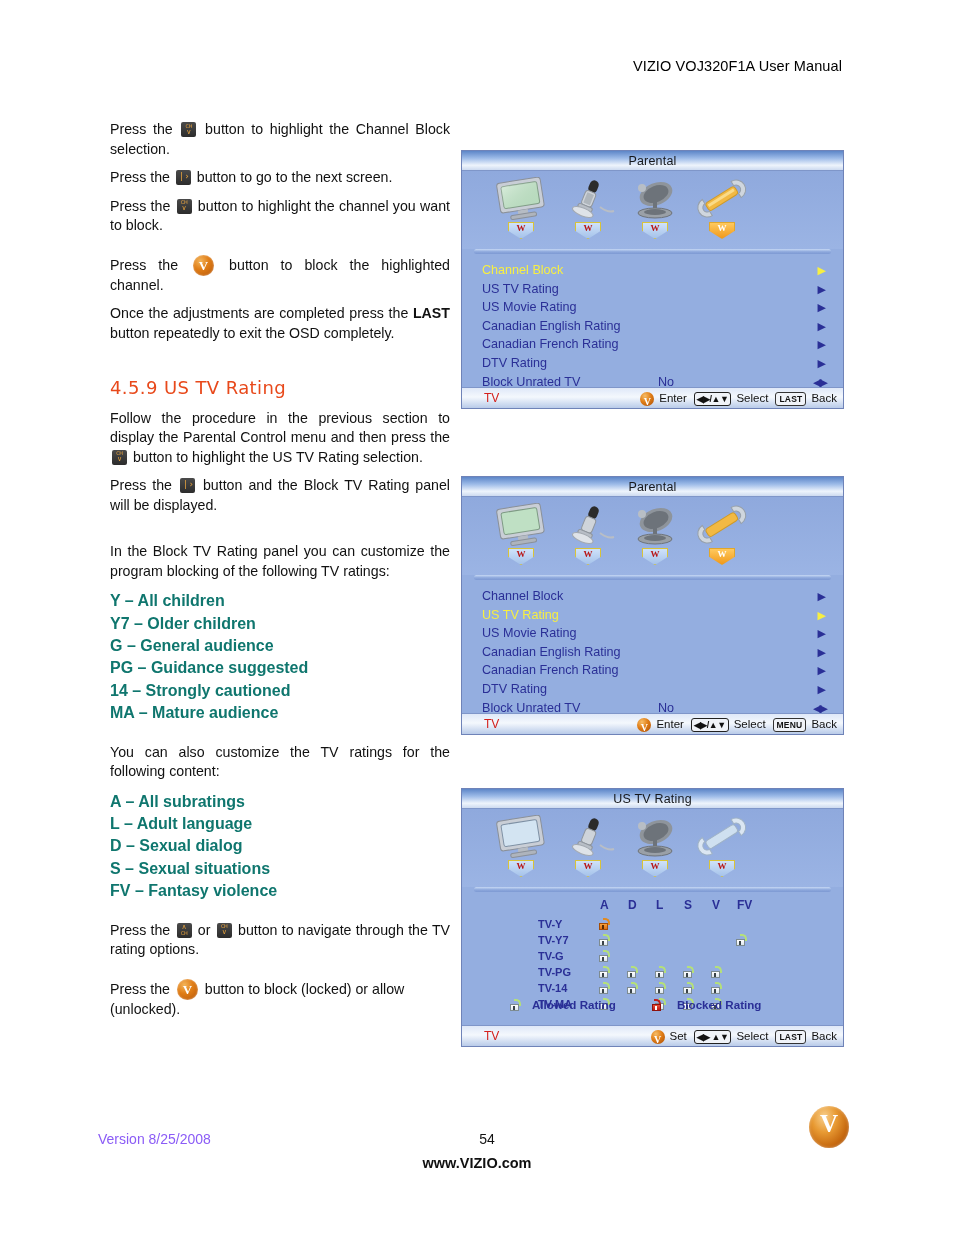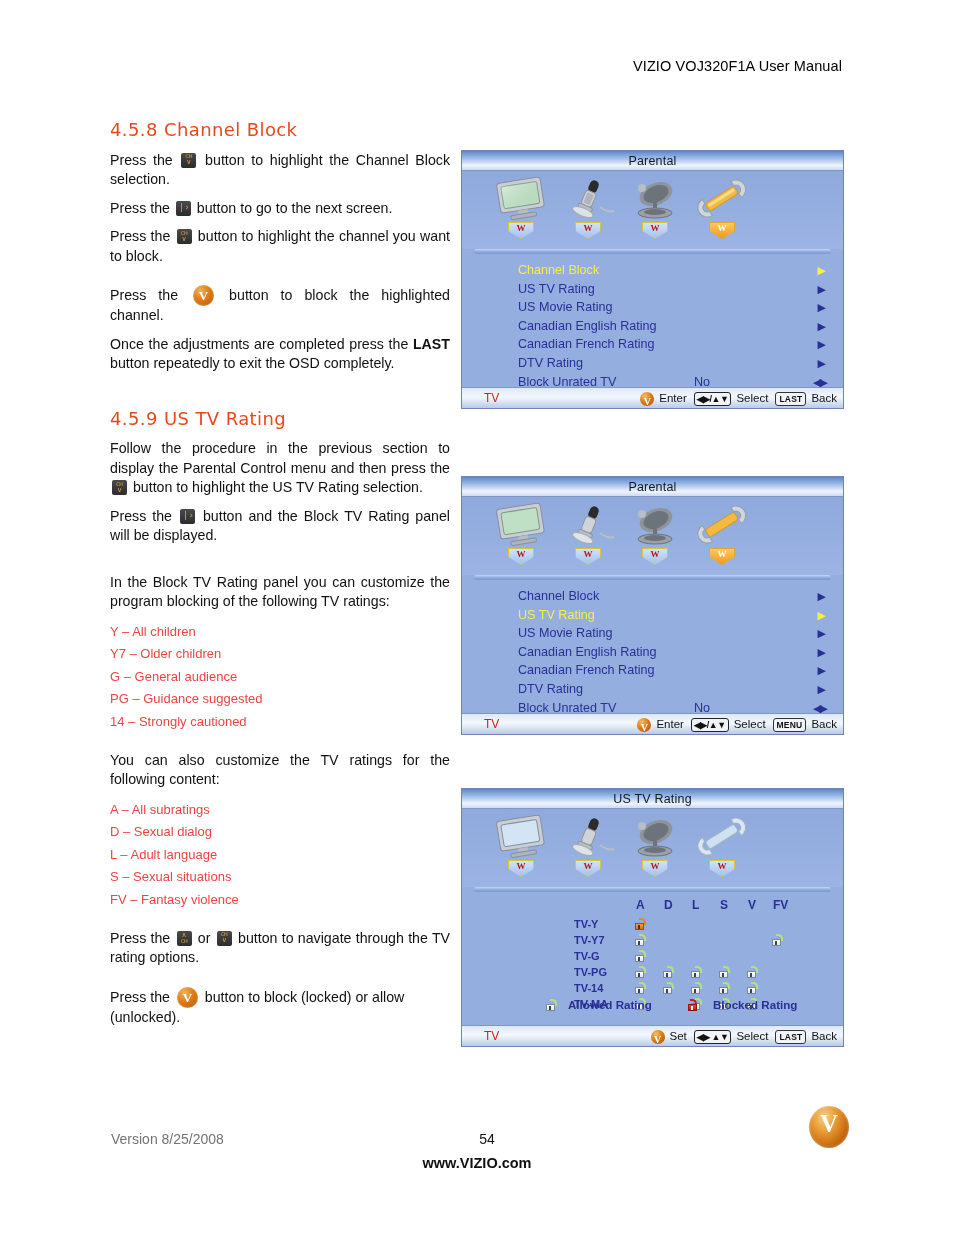--- a/index.html
+++ b/index.html
@@ -59,23 +59,24 @@
   }
   p.body.nojust { text-align: left; }
   p.body b { font-weight: bold; }
 
   ul.plain {
     list-style: none;
     margin: 0;
     padding: 0;
   }
   ul.plain li {
-    font-size: 13px;
+    font-size: 16px;
     line-height: 22.4px;
-    color: #ef4444;
+    color: #0f766e;
+    font-weight: bold;
   }
 
   .gap-sm { height: 10px; }
   .gap-md { height: 18px; }
   .gap-lg { height: 26px; }
 
   
   .btn-key {
     display: inline-block;
     width: 15px;
@@ -194,21 +195,20 @@
     height: 5px;
     margin: 0 12px;
     border-radius: 3px;
     background: linear-gradient(180deg,#c6d8f4 0%, #8ea9dd 55%, #7d99d3 100%);
   }
 
   .osd-body {
     position: relative;
     padding: 7px 0 0 0;
     background: #94aee0;
-    margin-left: 36px;
   }
 
   .menu-row {
     position: relative;
     height: 18.6px;
     padding: 0 16px 0 20px;
     font-size: 12.6px;
     color: #2a2f96;
     line-height: 18.6px;
     white-space: nowrap;
@@ -349,24 +349,24 @@
   .rt-legend .lg-text {
     position: absolute;
     font-size: 11.6px;
     color: #2a2f96;
     font-weight: bold;
   }
 
   
   .footer-version {
     position: absolute;
-    left: 111px;
+    left: 98px;
     top: 1131px;
     font-size: 14px;
-    color: #737373;
+    color: #8b5cf6;
   }
   .footer-page {
     position: absolute;
     left: 0; right: 0;
     top: 1131px;
     text-align: center;
     font-size: 14px;
     color: #111;
     padding-left: 20px;
   }
@@ -400,21 +400,20 @@
 </style>
 </head>
 <body>
 
 <div class="page">
 
   <div class="doc-header">VIZIO VOJ320F1A User Manual</div>
 
   <div class="left-col">
 
-    <h2 class="section-title">4.5.8 Channel Block</h2>
 
     <p class="body">Press the <span class="btn-key ch-down"><i class="t">CH</i><i class="b">∨</i></span> button to highlight the Channel Block selection.</p>
 
     <p class="body">Press the <span class="btn-key arrow-right"><i class="c">❘›</i></span> button to go to the next screen.</p>
 
     <p class="body">Press the <span class="btn-key ch-down"><i class="t">CH</i><i class="b">∨</i></span> button to highlight the channel you want to block.</p>
 
     <div class="gap-sm"></div>
 
     <p class="body">Press the <span class="v-btn"></span> button to block the highlighted channel.</p>
@@ -432,30 +431,31 @@
     <div class="gap-md"></div>
 
     <p class="body">In the Block TV Rating panel you can customize the program blocking of the following TV ratings:</p>
 
     <ul class="plain">
       <li>Y – All children</li>
       <li>Y7 – Older children</li>
       <li>G – General audience</li>
       <li>PG – Guidance suggested</li>
       <li>14 – Strongly cautioned</li>
+      <li>MA – Mature audience</li>
     </ul>
 
     <div class="gap-md"></div>
 
     <p class="body">You can also customize the TV ratings for the following content:</p>
 
     <ul class="plain">
       <li>A – All subratings</li>
+      <li>L – Adult language</li>
       <li>D – Sexual dialog</li>
-      <li>L – Adult language</li>
       <li>S – Sexual situations</li>
       <li>FV – Fantasy violence</li>
     </ul>
 
     <div class="gap-md"></div>
 
     <p class="body">Press the <span class="btn-key ch-up"><i class="t">∧</i><i class="b">CH</i></span> or <span class="btn-key ch-down"><i class="t">CH</i><i class="b">∨</i></span> button to navigate through the TV rating options.</p>
 
     <div class="gap-sm"></div>
 

